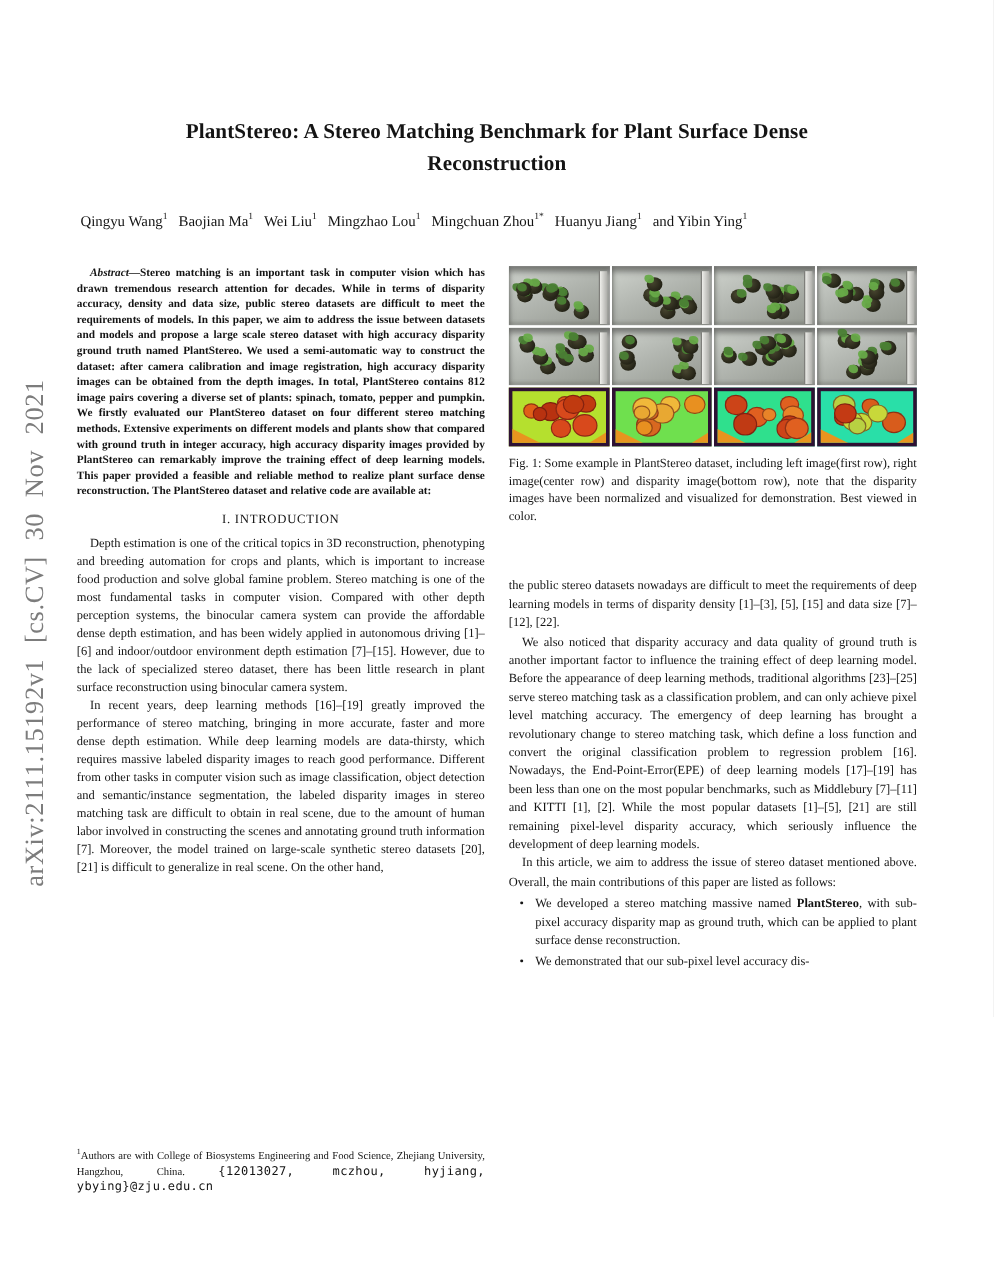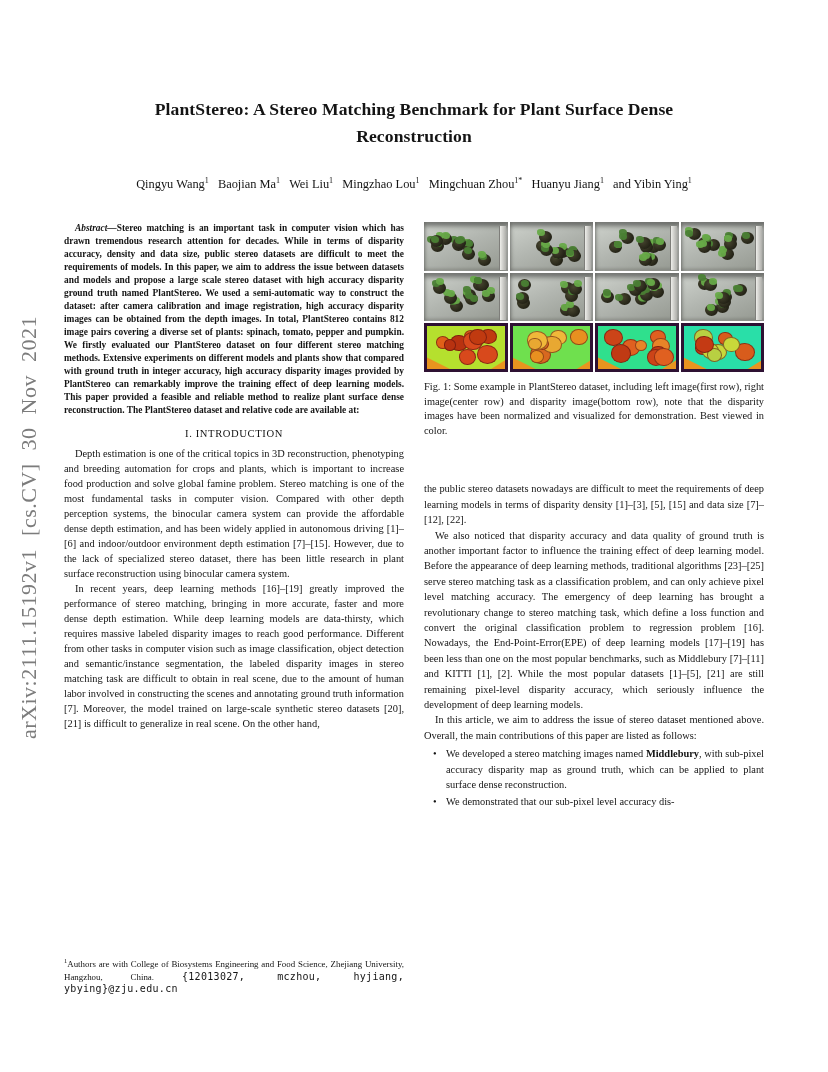--- a/index.html
+++ b/index.html
@@ -21,21 +21,21 @@
     display:flex;align-items:center;justify-content:center;
   }
   
   .title{
     margin:96px auto 0 auto;max-width:630px;
     font-size:17.6px;line-height:27px;font-weight:700;
     text-align:center;letter-spacing:.1px;
   }
   .authors{
     margin:26px auto 0 auto;max-width:700px;
-    font-size:12.4px;text-align:center;white-space:nowrap;
+    font-size:12.4px;white-space:nowrap;
   }
   .authors .au{margin:0 3px;}
   .authors sup{font-size:8px;}
   
   .cols{
     position:absolute;left:64px;top:222px;width:700px;height:800px;
     display:flex;gap:20px;
   }
   .col{width:340px;position:relative;}
   p{margin:0;}
@@ -360,19 +360,19 @@
               <i class="wedge" style="background: rgb(232, 148, 31);"></i>
               <i class="wedge2" style="background: rgb(232, 148, 31);"></i>
             </div>
           </div>
         <figcaption><span>Fig. 1:</span> <span>Some example in PlantStereo dataset, including left image(first row), right image(center row) and disparity image(bottom row), note that the disparity images have been normalized and visualized for demonstration. Best viewed in color.</span></figcaption>
       </figure>
       <p class="body jus">the public stereo datasets nowadays are difficult to meet the requirements of deep learning models in terms of disparity density [1]–[3], [5], [15] and data size [7]–[12], [22].</p>
       <p class="body jus indent">We also noticed that disparity accuracy and data quality of ground truth is another important factor to influence the training effect of deep learning model. Before the appearance of deep learning methods, traditional algorithms [23]–[25] serve stereo matching task as a classification problem, and can only achieve pixel level matching accuracy. The emergency of deep learning has brought a revolutionary change to stereo matching task, which define a loss function and convert the original classification problem to regression problem [16]. Nowadays, the End-Point-Error(EPE) of deep learning models [17]–[19] has been less than one on the most popular benchmarks, such as Middlebury [7]–[11] and KITTI [1], [2]. While the most popular datasets [1]–[5], [21] are still remaining pixel-level disparity accuracy, which seriously influence the development of deep learning models.</p>
       <p class="body jus indent">In this article, we aim to address the issue of stereo dataset mentioned above. Overall, the main contributions of this paper are listed as follows:</p>
       <ul class="contribs">
-        <li><span>We developed a stereo matching images named </span><b>Middlebury</b><span>, with sub-pixel accuracy disparity map as ground truth, which can be applied to plant surface dense reconstruction.</span></li>
+        <li><span>We developed a stereo matching massive named </span><b>PlantStereo</b><span>, with sub-pixel accuracy disparity map as ground truth, which can be applied to plant surface dense reconstruction.</span></li>
         <li><span>We demonstrated that our sub-pixel level accuracy dis-</span></li>
       </ul>
     </div>
   </div>
 
 </div>
 
 </body></html>

